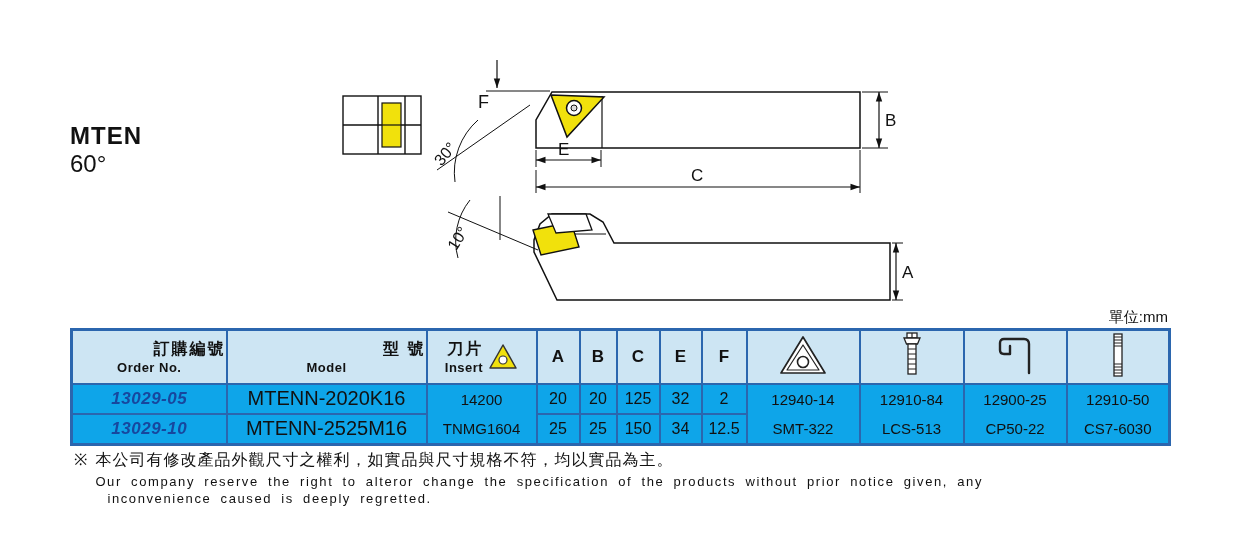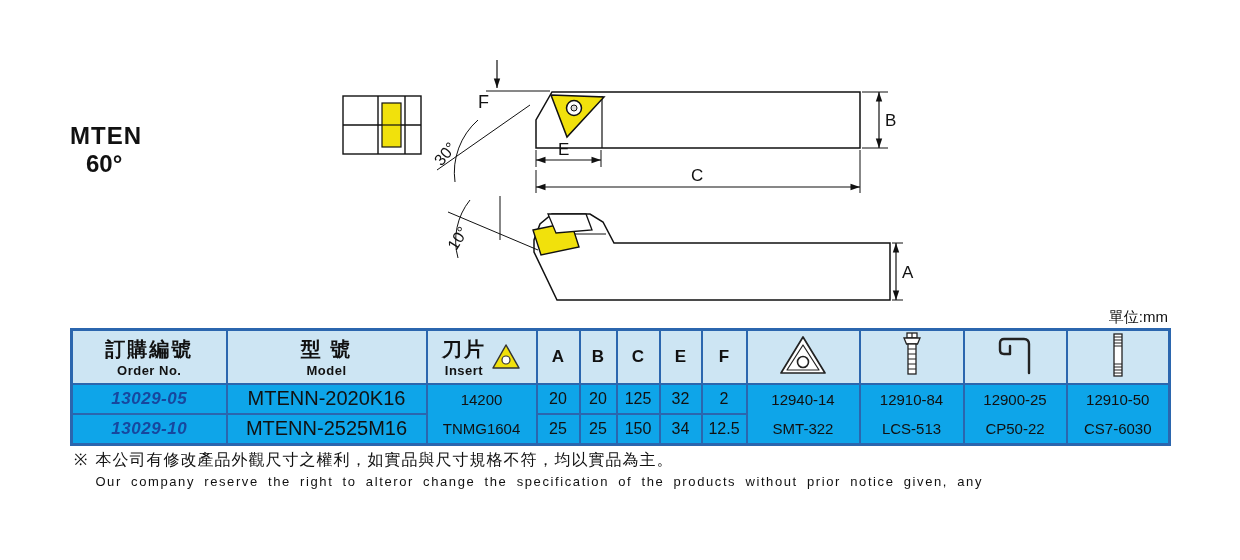--- a/index.html
+++ b/index.html
@@ -5,38 +5,38 @@
   * { margin:0; padding:0; box-sizing:border-box; }
   html,body { width:1240px; height:560px; }
   body {
     position:relative; background:#ffffff; color:#111;
     font-family:"Liberation Sans", sans-serif; overflow:hidden;
   }
   .abs { position:absolute; }
 
   
   .prod-title { left:70px; top:122px; font-size:24px; font-weight:bold; letter-spacing:1px; }
-  .prod-angle { left:86px; top:150px; font-size:24px; font-weight:bold; }
+  .prod-angle { left:70px; top:150px; font-size:24px; font-weight:normal; }
 
   
   .unit { left:1040px; top:308px; width:128px; text-align:right; font-size:15px; }
 
   
   .drawing { left:0; top:0; }
 
   
   .tbl-wrap { left:70px; top:328px; }
   table.spec { border-collapse:collapse; table-layout:fixed; width:1098px; border:3px solid #2b66ae; }
   table.spec th, table.spec td {
     border:2px solid #2b66ae; text-align:center; vertical-align:middle;
     padding:0; overflow:hidden;
   }
   tr.hdr { height:54px; background:#cde5f3; }
   tr.r1, tr.r2 { height:29px; background:#0ea5e9; }
-  .hzh { font-size:20px; font-weight:bold; letter-spacing:2px; }
+  .hzh { font-size:16px; font-weight:bold; letter-spacing:2px;text-align:right; }
   .hen { font-size:13px; font-weight:bold; letter-spacing:0.5px; }
   .hdim { font-size:17px; font-weight:bold; }
   .ins-head { display:flex; align-items:center; justify-content:center; gap:5px; }
   .ord { font-size:17px; font-weight:bold; font-style:italic; color:#17479e; letter-spacing:0.5px; }
   .mod { font-size:20px; }
   .dimv { font-size:16px; }
   .twoline div { height:29px; line-height:29px; font-size:15px; }
   .icon-cell { vertical-align:middle; }
 
   
@@ -245,15 +245,16 @@
 </tbody>
     </table>
 </div>
 
 <div class="abs note">
   <span class="note-sym">※</span>
   <div class="note-body">
     <div class="note-zh">本公司有修改產品外觀尺寸之權利，如實品與尺寸規格不符，均以實品為主。</div>
     <div class="note-en">
       <div>Our company reserve the right to alteror change the specification of the products without prior notice given, any</div>
+      <div class="note-en2">inconvenience caused is deeply regretted.</div>
     </div>
   </div>
 </div>
 
 </body></html>

